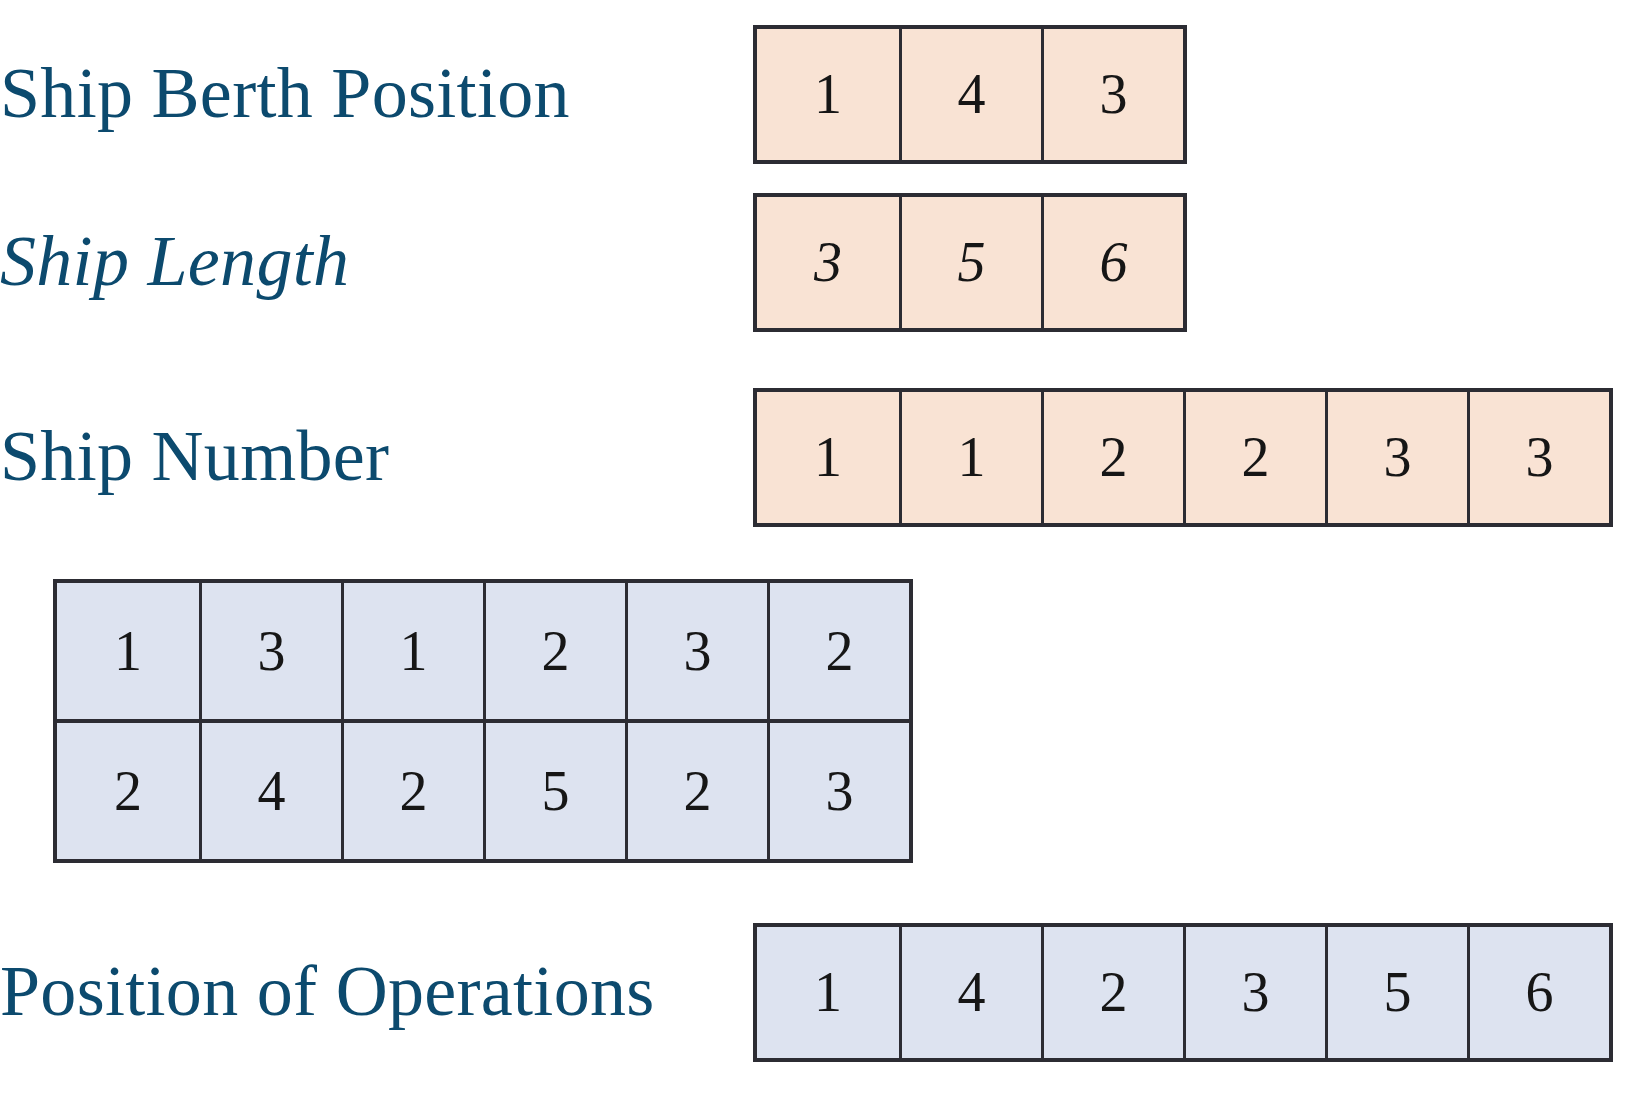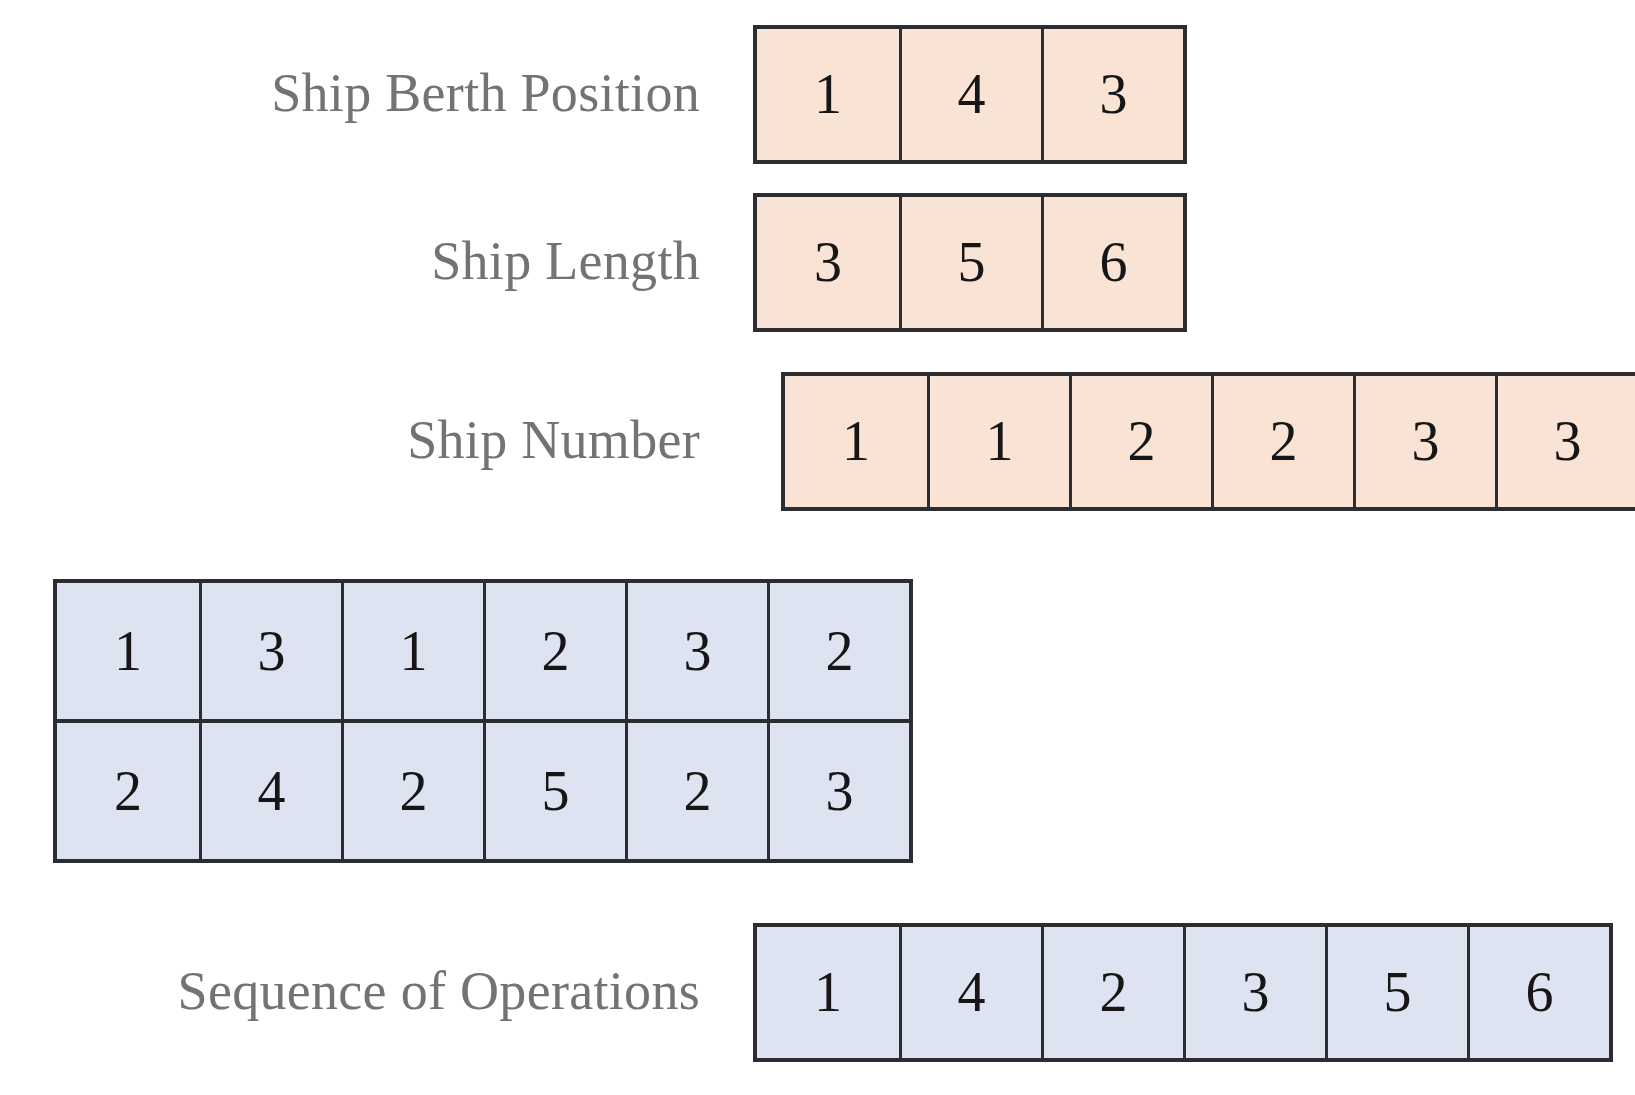--- a/index.html
+++ b/index.html
@@ -26,25 +26,25 @@
     position: absolute;
     left: 0;
     width: 1635px;
     display: flex;
     align-items: center;
   }
 
   .row-label {
     width: 700px;
     flex: 0 0 700px;
-    text-align: right;
-    font-size: 54px;
+    text-align: left;
+    font-size: 72px;
     line-height: 1.1;
     letter-spacing: 0.3px;
-    color: #737373;
+    color: #0c4a6e;
     white-space: nowrap;
     font-family: "Liberation Serif", "DejaVu Serif", serif;
   }
 
   .grid {
     position: relative;
     margin-left: 53px;
     border: 4px solid #2c2c33;
     box-sizing: border-box;
     display: flex;
@@ -76,22 +76,22 @@
 
   .cell + .cell {
     border-left: 3px solid #2c2c33;
   }
 
   .peach .cell { background: #f9e3d4; }
   .blue  .cell { background: #dde3f0; }
 
   
   #row-berth     { top: 25px;  height: 138px; }
-  #row-length    { top: 193px; height: 138px; }
-  #row-number    { top: 372px; height: 138px; gap: 28px; }
+  #row-length    { top: 193px; height: 138px; font-style: italic; }
+  #row-number    { top: 388px; height: 138px; }
   #row-tugboat   { top: 580px; height: 282px; }
   #row-sequence  { top: 923px; height: 138px; }
 
   .two-line .cell { height: 136px; }
 </style>
 </head>
 <body>
 
 <div id="diagram">
 
@@ -146,21 +146,21 @@
         <div class="cell">4</div>
         <div class="cell">2</div>
         <div class="cell">5</div>
         <div class="cell">2</div>
         <div class="cell">3</div>
       </div>
     </div>
   </div>
 
   <div class="row" id="row-sequence">
-    <div class="row-label">Sequence of Operations</div>
+    <div class="row-label">Position of Operations</div>
     <div class="grid blue">
       <div class="grid-row">
         <div class="cell">1</div>
         <div class="cell">4</div>
         <div class="cell">2</div>
         <div class="cell">3</div>
         <div class="cell">5</div>
         <div class="cell">6</div>
       </div>
     </div>

